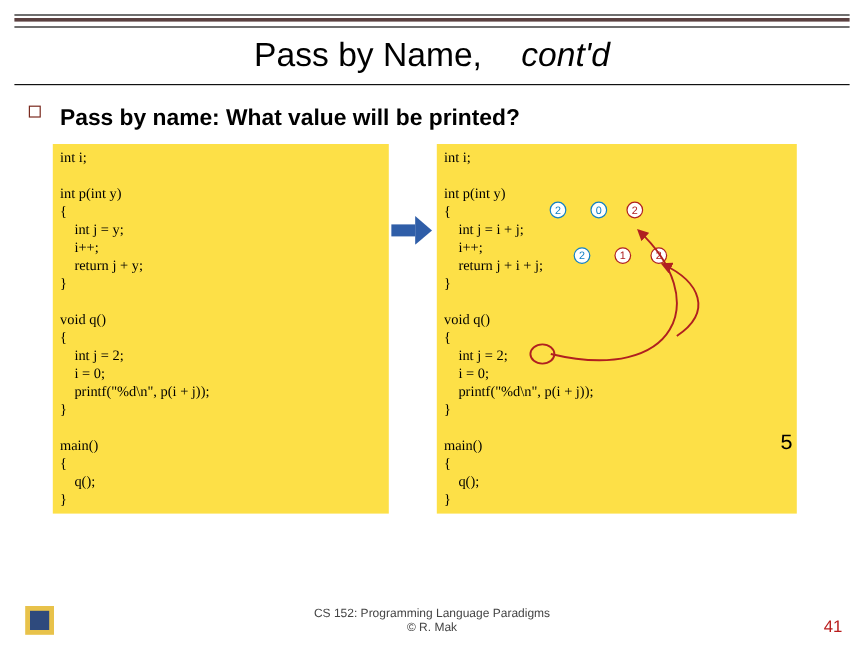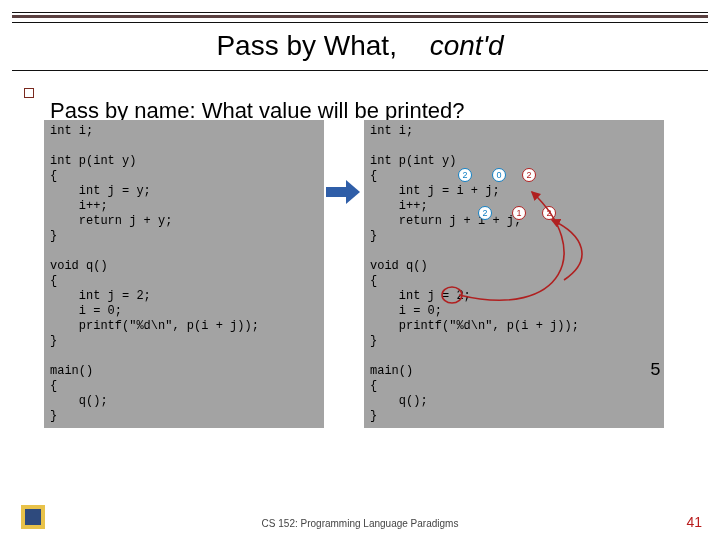--- a/index.html
+++ b/index.html
@@ -26,41 +26,42 @@
     top: 30px; left: 0; right: 0;
     text-align: center;
     font-size: 28px;
   }
   .title .cont { font-style: italic; margin-left: 25px; }
 
   .rule4 { top: 70px; border-top: 1px solid #111; }
 
   .subhead {
     position: absolute;
-    top: 98px; left: 50px; right: 12px;
-    font-size: 22px;
+    top: 88px; left: 50px; right: 12px;
+    font-size: 19px;
+    font-weight: bold;
   }
   .bullet {
     position: absolute;
     top: 88px; left: 24px;
     width: 10px; height: 10px;
     border: 1.5px solid #7a2a1f;
     background: #fff;
   }
 
   .code-area {
     position: absolute;
     top: 120px; left: 24px; right: 24px; bottom: 46px;
   }
   .code-block {
-    font-family: Liberation Mono, monospace;
+    font-family: Liberation Serif, serif;
     font-size: 12px;
     line-height: 15px;
     white-space: pre;
-    background: #a3a3a3;
+    background: #fde047;
     padding: 4px 6px;
   }
   .left-block {
     position: absolute;
     top: 0; left: 20px;
     width: 280px;
   }
   .right-block {
     position: absolute;
     top: 0; left: 340px;
@@ -126,21 +127,21 @@
   }
 </style>
 </head>
 <body>
 
 <div class="rule-top rule1"></div>
 <div class="rule-top rule2"></div>
 <div class="rule-top rule3"></div>
 
 <div class="title">
-  <span>Pass by What, </span><span class="cont">cont'd</span>
+  <span>Pass by Name, </span><span class="cont">cont'd</span>
 </div>
 
 <div class="rule-top rule4"></div>
 
 <div class="bullet"></div>
 <div class="subhead">Pass by name: What value will be printed?</div>
 
 <div class="code-area">
   <div class="code-block left-block">int i;
 
@@ -218,14 +219,15 @@
 <div class="logo">
   <svg width="30" height="30">
     <rect x="3" y="3" width="24" height="24" fill="#e8c24a"></rect>
     <rect x="7" y="7" width="16" height="16" fill="#2e4a7d"></rect>
   </svg>
 </div>
 <div class="footer-left">
 </div>
 <div class="footer-center">
   <div>CS 152: Programming Language Paradigms</div>
+  <div>© R. Mak</div>
 </div>
 <div class="page-num">41</div>
 
 </body></html>

